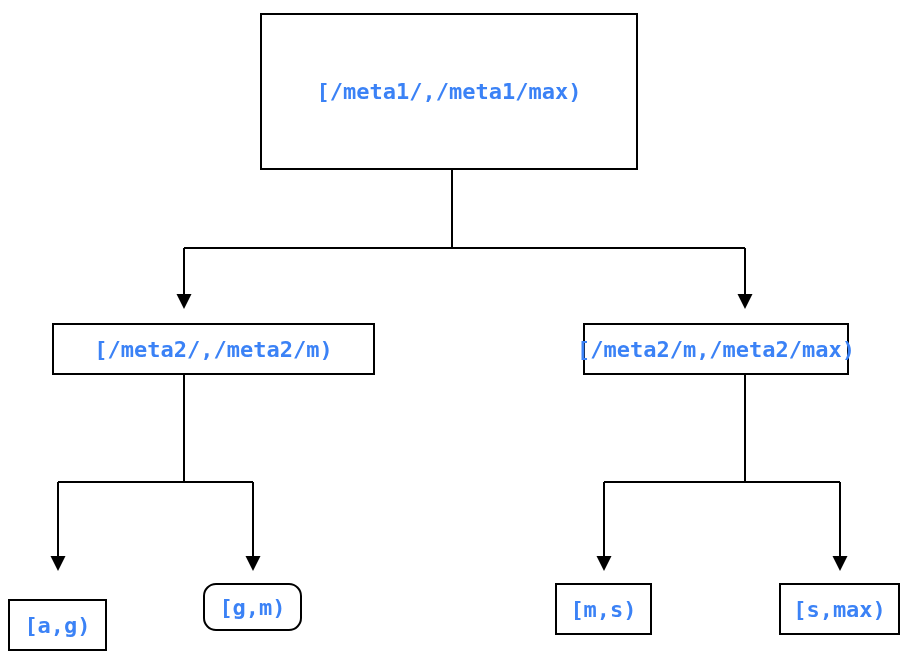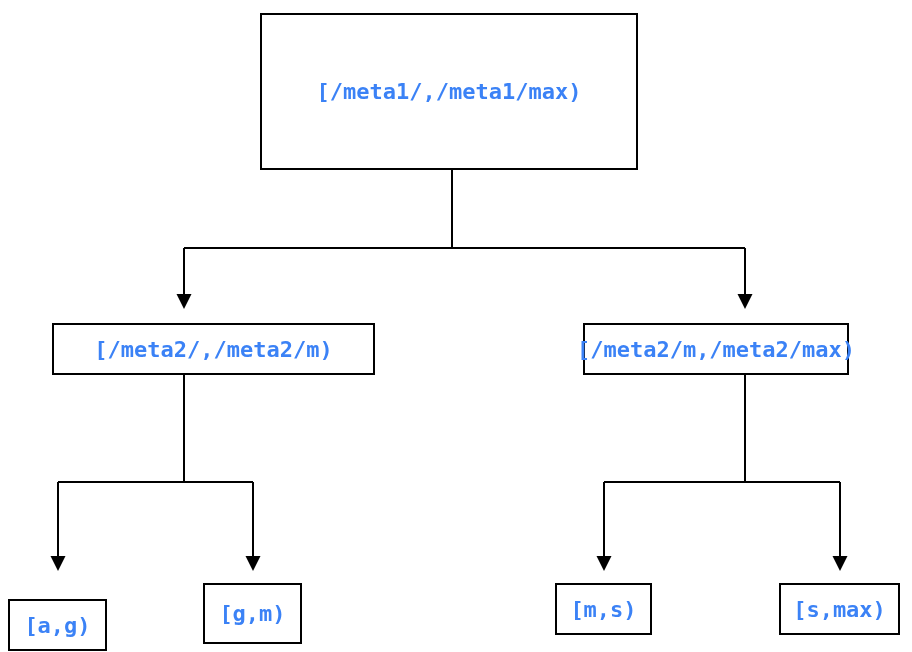--- a/index.html
+++ b/index.html
@@ -33,21 +33,21 @@
     align-items: center;
     justify-content: center;
     font-size: 22px;
     font-weight: bold;
     white-space: nowrap;
   }
   .node-root   { left: 260px; top: 13px;  width: 378px; height: 157px; }
   .node-l2a    { left: 22px;  top: 323px; width: 323px; height: 52px; margin-left: 30px; }
   .node-l2b    { left: 583px; top: 323px; width: 266px; height: 52px; }
   .node-leaf1  { left: 8px;   top: 583px; width: 99px;  height: 52px; margin-top: 16px; }
-  .node-leaf2  { left: 203px; top: 583px; width: 99px;  height: 61px; }
+  .node-leaf2  { left: 203px; top: 583px; width: 99px;  height: 48px; border-radius: 13px; }
   .node-leaf3  { left: 555px; top: 583px; width: 97px;  height: 52px; }
   .node-leaf4  { left: 779px; top: 583px; width: 121px; height: 52px; }
 </style>
 </head>
 <body>
 
 <div class="canvas">
 
   <svg class="edges" viewBox="0 0 912 652" xmlns="http://www.w3.org/2000/svg">
     <g stroke="#000000" stroke-width="2" fill="none">

